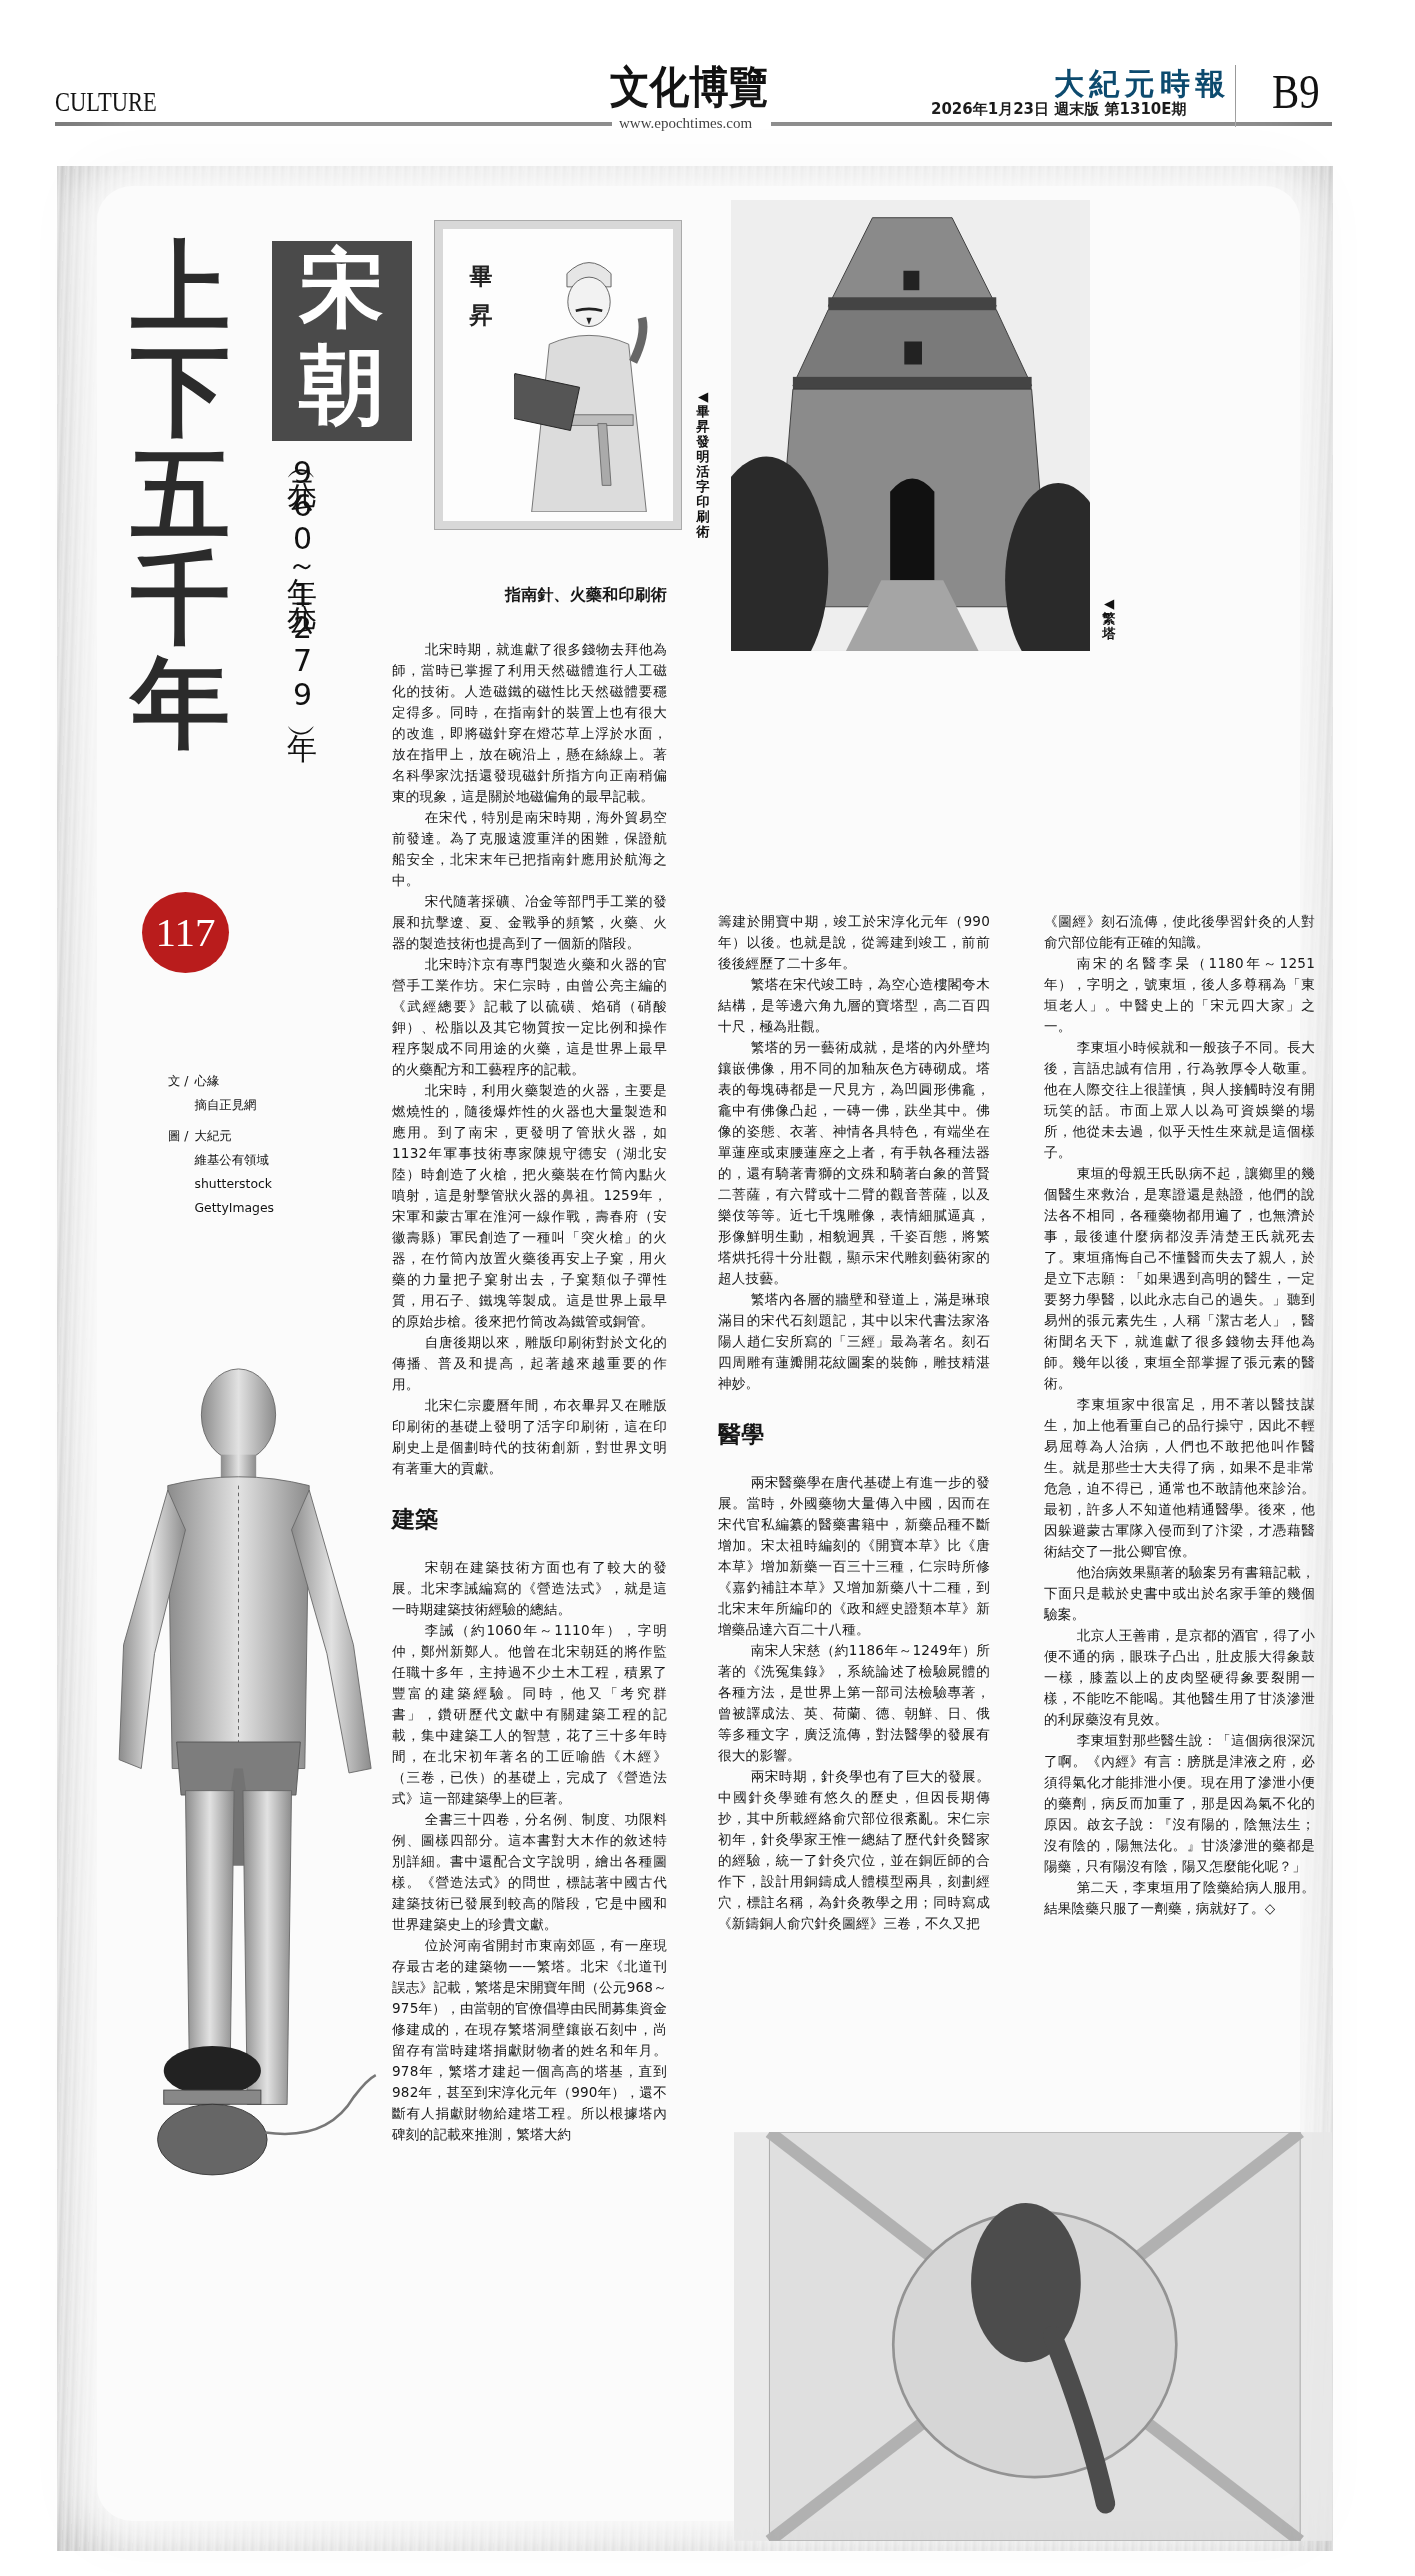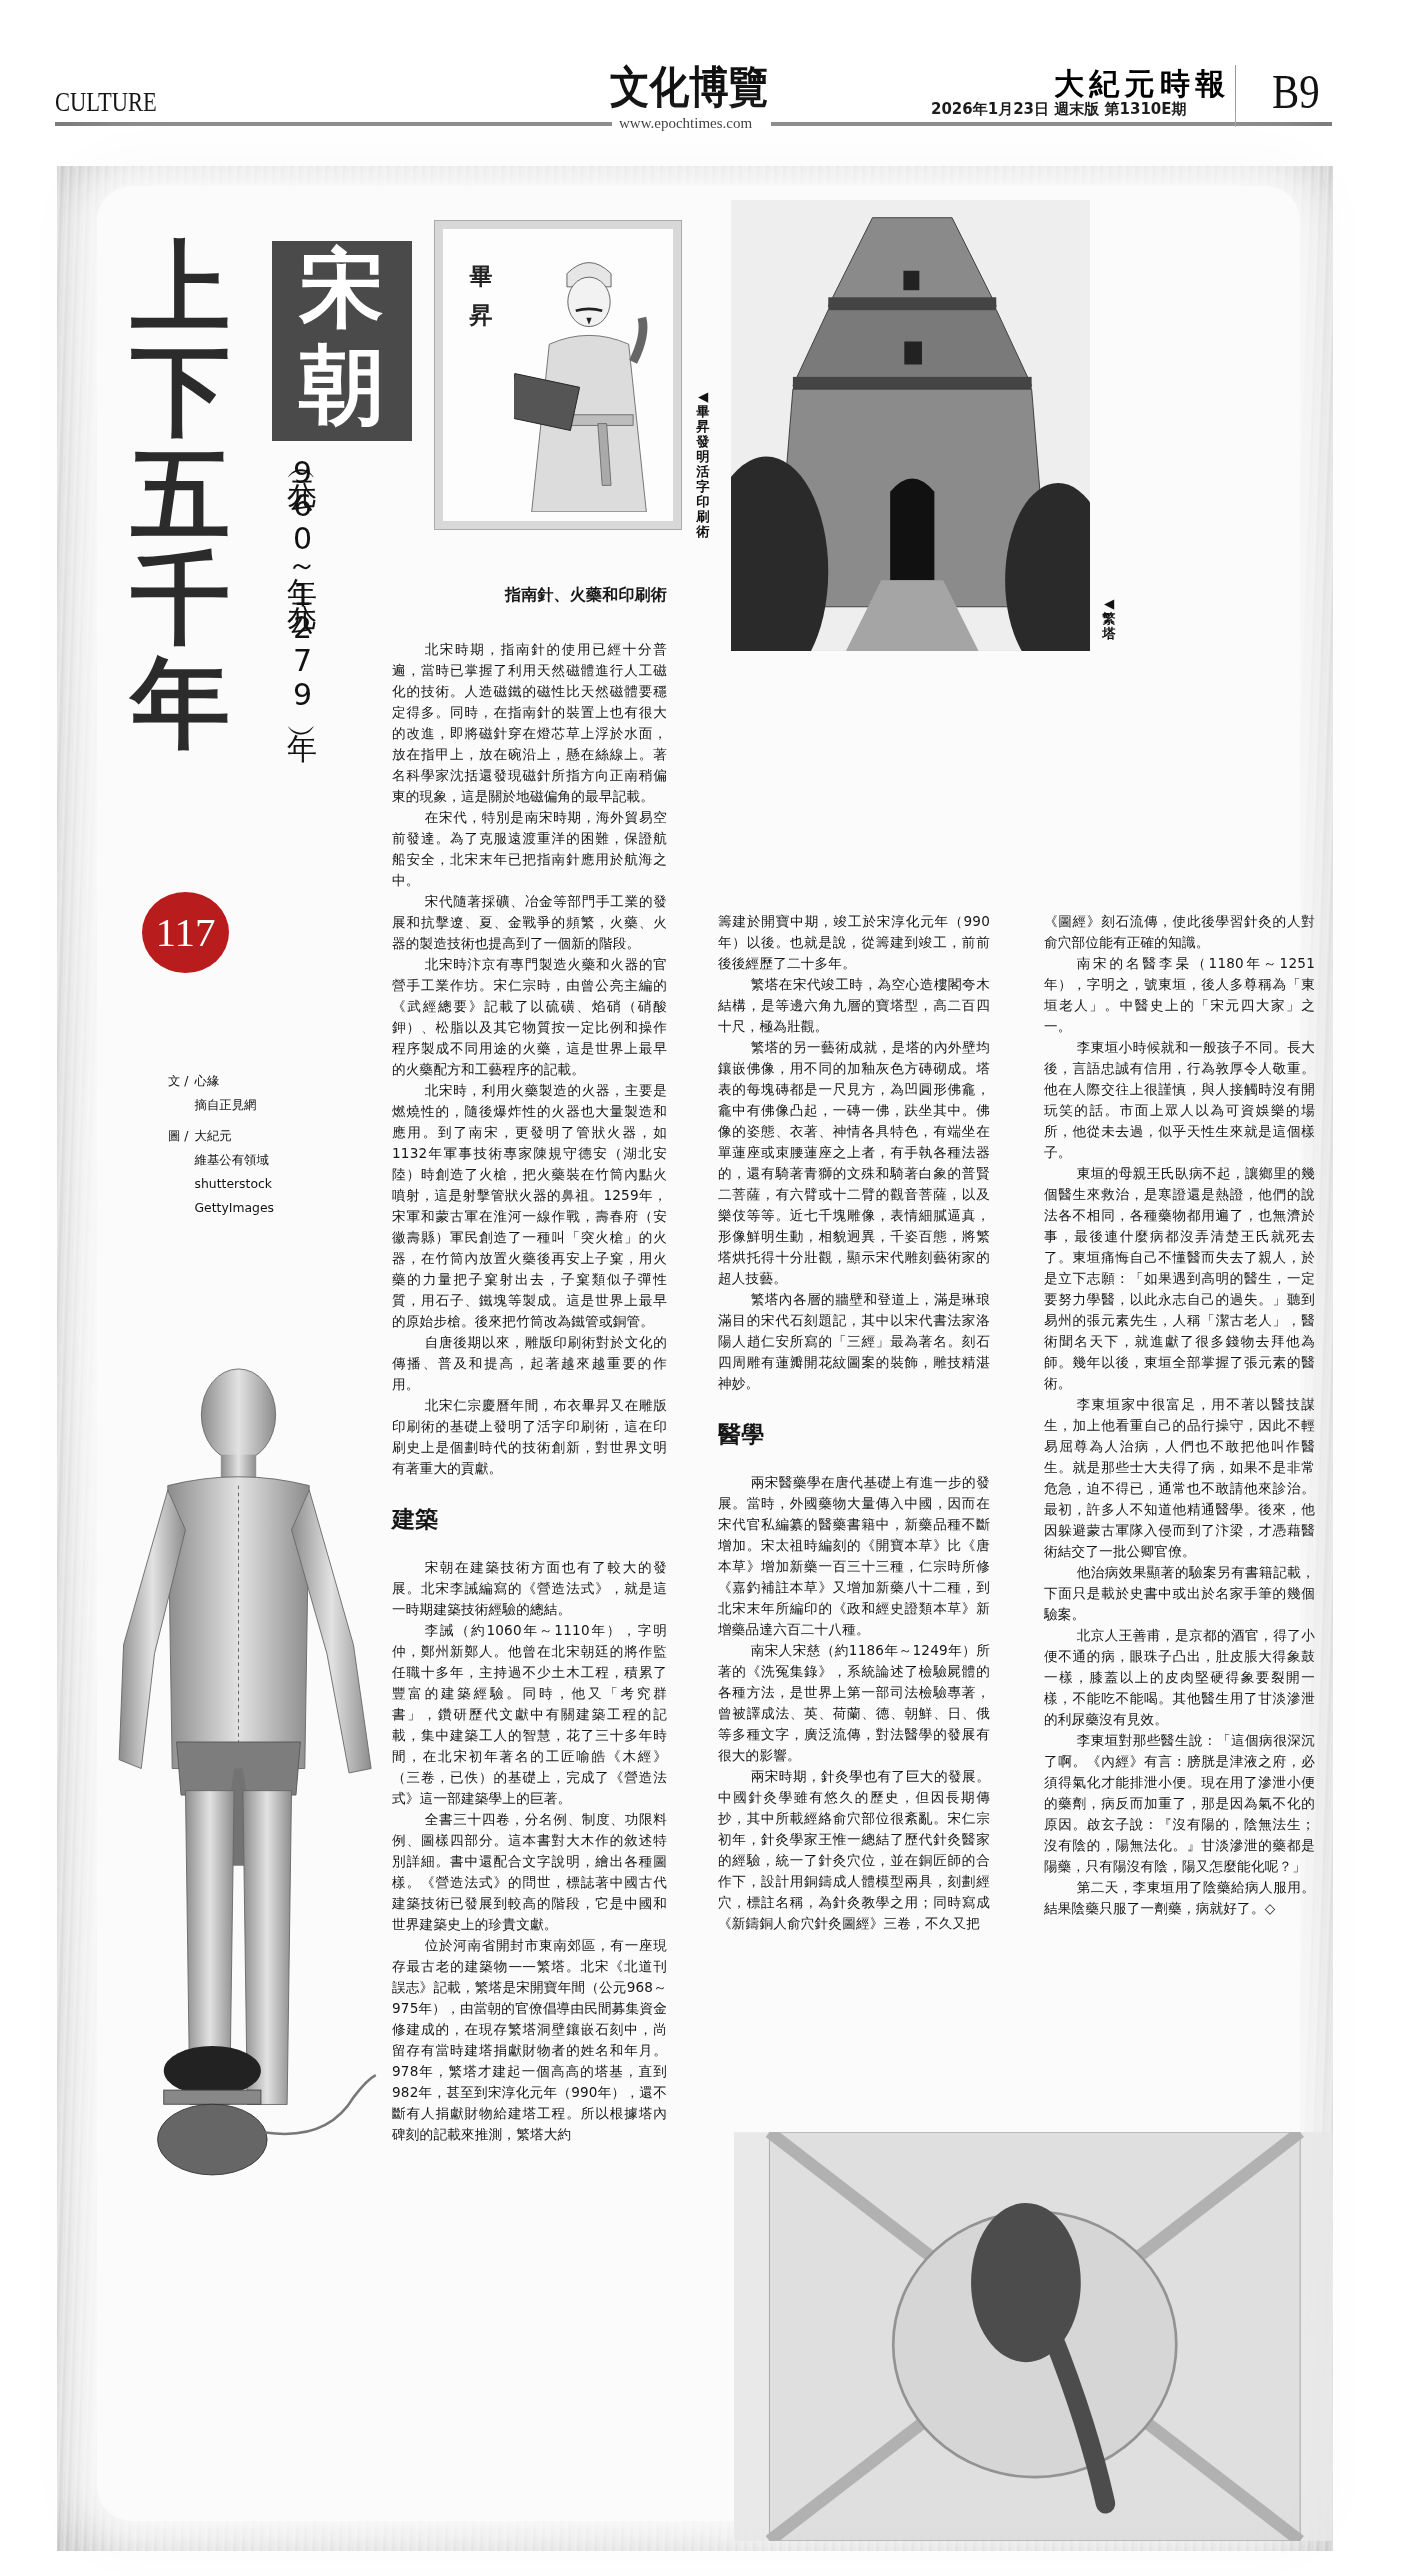--- a/index.html
+++ b/index.html
@@ -3,21 +3,21 @@
 <meta charset="utf-8">
 <style>
   * { box-sizing: border-box; margin: 0; padding: 0; }
   html, body { width: 1415px; height: 2576px; background: #ffffff; overflow: hidden; }
   body { position: relative; font-family: "DejaVu Serif", serif; color: #1a1a1a; }
 
   
   .masthead { position: absolute; left: 0; top: 0; width: 1415px; height: 150px; }
   .mh-culture { position: absolute; left: 55px; top: 87px; font-family: "Liberation Serif", serif; font-size: 26.5px; letter-spacing: 0px; color: #111; transform: scaleX(0.85); transform-origin: left; }
   .mh-title { position: absolute; left: 610px; top: 58px; font-family: "DejaVu Serif", serif; font-size: 44px; font-weight: bold; color: #111; letter-spacing: 0px; transform: scaleX(0.9); transform-origin: left; }
-  .mh-paper { position: absolute; left: 1054px; top: 64px; font-size: 30px; font-weight: bold; color: #000000; letter-spacing: 5.3px; }
+  .mh-paper { position: absolute; left: 1054px; top: 64px; font-size: 30px; font-weight: bold; color: #0c4a6e; letter-spacing: 5.3px; }
   .mh-date { position: absolute; left: 931px; top: 100px; font-family: "DejaVu Sans", sans-serif; font-size: 15px; font-weight: bold; color: #111; }
   .mh-divider-v { position: absolute; left: 1235px; top: 65px; width: 0.9px; height: 62px; background: #999; }
   .mh-page { position: absolute; left: 1272px; top: 64px; font-family: "Liberation Serif", serif; font-size: 48px; color: #111; transform: scaleX(0.85); transform-origin: left; }
   .mh-rule { position: absolute; top: 122px; height: 4.4px; background: #7a7a7a; }
   .mh-rule.l { left: 55px; width: 557px; }
   .mh-rule.r { left: 771px; width: 561px; }
   .mh-url { position: absolute; left: 619px; top: 115px; font-family: "Liberation Serif", serif; font-size: 15px; color: #222; }
 
   
   .frame { position: absolute; left: 57px; top: 166px; width: 1276px; height: 2385px;
@@ -189,21 +189,21 @@
   <rect x="40" y="0" width="600" height="462" fill="#dcdcdc" stroke="#999"></rect>
   <line x1="40" y1="0" x2="640" y2="462" stroke="#aaa" stroke-width="14"></line>
   <line x1="640" y1="0" x2="40" y2="462" stroke="#aaa" stroke-width="14"></line>
   <ellipse cx="340" cy="240" rx="160" ry="150" fill="#d2d2d2" stroke="#888" stroke-width="3"></ellipse>
   <ellipse cx="330" cy="170" rx="62" ry="90" fill="#3a3a3a"></ellipse>
   <path d="M360 230 Q400 330 420 420" stroke="#3a3a3a" stroke-width="22" fill="none" stroke-linecap="round"></path>
 </svg>
 
 <div class="col col1">
   <div class="h left">指南針、火藥和印刷術</div>
-  <p>北宋時期，指南針的使用已經十分普遍，當時已掌握了利用天然磁體進行人工磁化的技術。人造磁鐵的磁性比天然磁體要穩定得多。同時，在指南針的裝置上也有很大的改進，即將磁針穿在燈芯草上浮於水面，放在指甲上，放在碗沿上，懸在絲線上。著名科學家沈括還發現磁針所指方向正南稍偏東的現象，這是關於地磁偏角的最早記載。</p>
+  <p>北宋時期，就進獻了很多錢物去拜他為師，當時已掌握了利用天然磁體進行人工磁化的技術。人造磁鐵的磁性比天然磁體要穩定得多。同時，在指南針的裝置上也有很大的改進，即將磁針穿在燈芯草上浮於水面，放在指甲上，放在碗沿上，懸在絲線上。著名科學家沈括還發現磁針所指方向正南稍偏東的現象，這是關於地磁偏角的最早記載。</p>
   <p>在宋代，特別是南宋時期，海外貿易空前發達。為了克服遠渡重洋的困難，保證航船安全，北宋末年已把指南針應用於航海之中。</p>
   <p>宋代隨著採礦、冶金等部門手工業的發展和抗擊遼、夏、金戰爭的頻繁，火藥、火器的製造技術也提高到了一個新的階段。</p>
   <p>北宋時汴京有專門製造火藥和火器的官營手工業作坊。宋仁宗時，由曾公亮主編的《武經總要》記載了以硫磺、焰硝（硝酸鉀）、松脂以及其它物質按一定比例和操作程序製成不同用途的火藥，這是世界上最早的火藥配方和工藝程序的記載。</p>
   <p>北宋時，利用火藥製造的火器，主要是燃燒性的，隨後爆炸性的火器也大量製造和應用。到了南宋，更發明了管狀火器，如1132年軍事技術專家陳規守德安（湖北安陸）時創造了火槍，把火藥裝在竹筒內點火噴射，這是射擊管狀火器的鼻祖。1259年，宋軍和蒙古軍在淮河一線作戰，壽春府（安徽壽縣）軍民創造了一種叫「突火槍」的火器，在竹筒內放置火藥後再安上子窠，用火藥的力量把子窠射出去，子窠類似子彈性質，用石子、鐵塊等製成。這是世界上最早的原始步槍。後來把竹筒改為鐵管或銅管。</p>
   <p>自唐後期以來，雕版印刷術對於文化的傳播、普及和提高，起著越來越重要的作用。</p>
   <p>北宋仁宗慶曆年間，布衣畢昇又在雕版印刷術的基礎上發明了活字印刷術，這在印刷史上是個劃時代的技術創新，對世界文明有著重大的貢獻。</p>
   <div class="h">建築</div>
   <p>宋朝在建築技術方面也有了較大的發展。北宋李誡編寫的《營造法式》，就是這一時期建築技術經驗的總結。</p>
   <p>李誡（約1060年～1110年），字明仲，鄭州新鄭人。他曾在北宋朝廷的將作監任職十多年，主持過不少土木工程，積累了豐富的建築經驗。同時，他又「考究群書」，鑽研歷代文獻中有關建築工程的記載，集中建築工人的智慧，花了三十多年時間，在北宋初年著名的工匠喻皓《木經》（三卷，已佚）的基礎上，完成了《營造法式》這一部建築學上的巨著。</p>
   <p>全書三十四卷，分名例、制度、功限料例、圖樣四部分。這本書對大木作的敘述特別詳細。書中還配合文字說明，繪出各種圖樣。《營造法式》的問世，標誌著中國古代建築技術已發展到較高的階段，它是中國和世界建築史上的珍貴文獻。</p>

